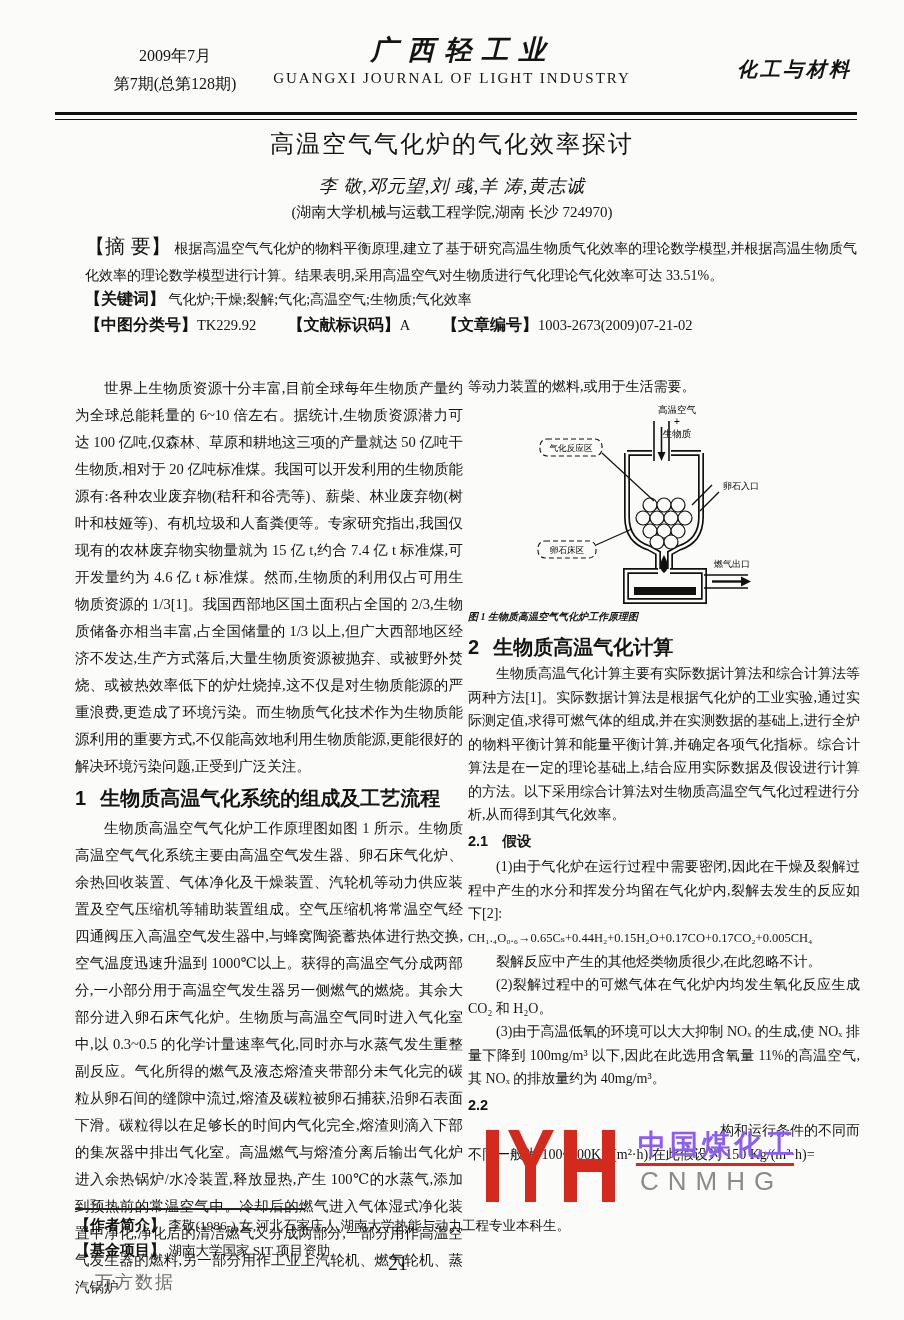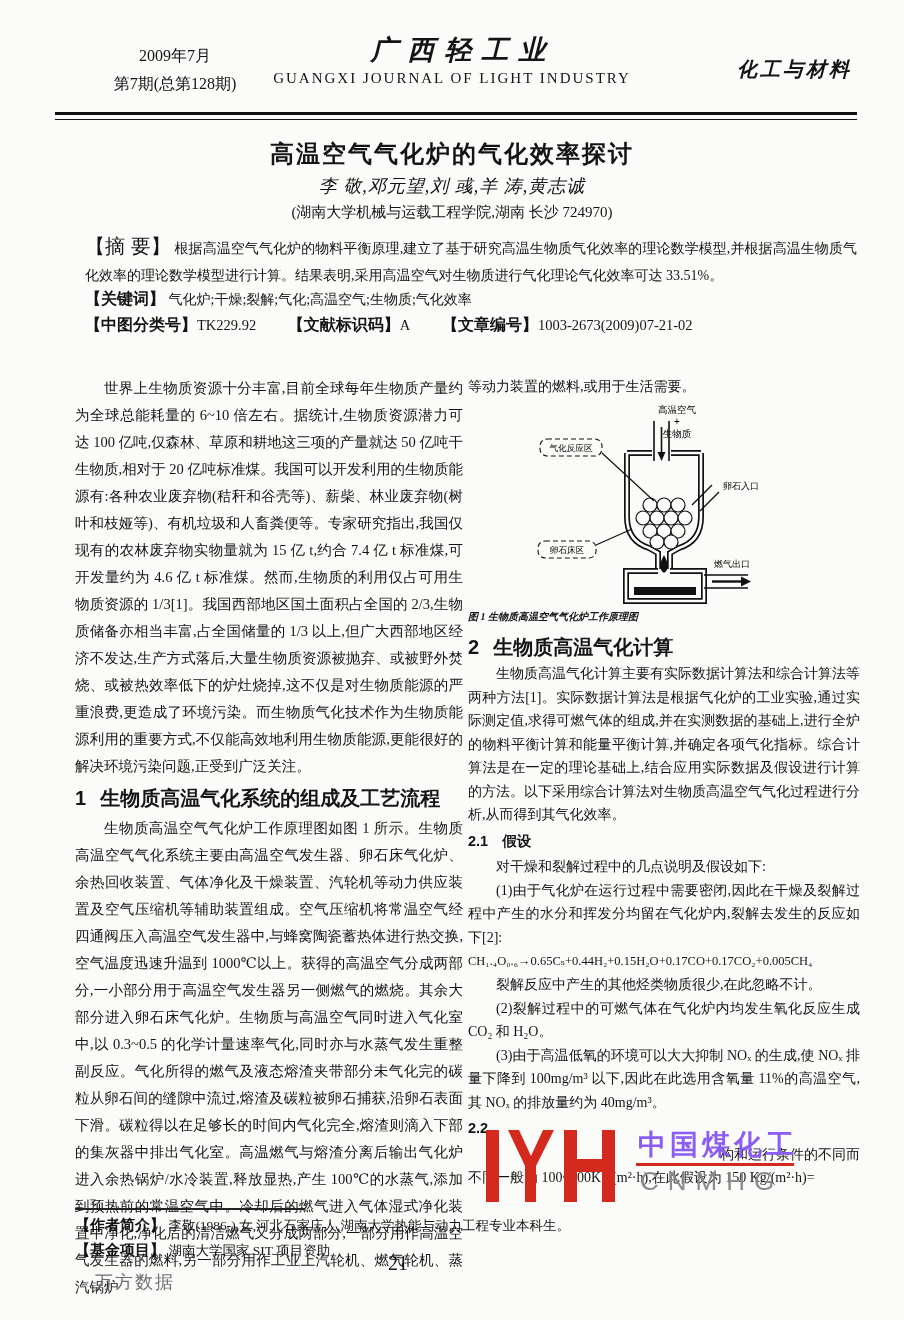--- a/index.html
+++ b/index.html
@@ -8,21 +8,21 @@
   .abs{position:absolute;}
   
   .hdr-left{left:70px;top:42px;width:210px;text-align:center;font-size:16px;line-height:28px;}
   .journal-cn{left:0;top:32px;width:904px;text-align:center;font-size:27px;font-weight:bold;
               letter-spacing:10px;font-style:italic;margin-left:11px;}
   .journal-en{left:0;top:70px;width:904px;text-align:center;font-size:15px;letter-spacing:2px;}
   .column-tag{right:52px;top:56px;font-size:20px;font-weight:bold;font-style:italic;letter-spacing:3px;}
   .rule-a{left:55px;top:112px;width:802px;height:3px;background:#111;}
   .rule-b{left:55px;top:119px;width:802px;height:1px;background:#111;}
   
-  .paper-title{left:0;top:128px;width:904px;text-align:center;font-size:24px;font-weight:bold;letter-spacing:2px;margin-top:10px;}
+  .paper-title{left:0;top:128px;width:904px;text-align:center;font-size:24px;font-weight:normal;letter-spacing:2px;}
   .authors{left:0;top:174px;width:904px;text-align:center;font-size:18px;font-style:italic;letter-spacing:1px;}
   .affil{left:0;top:203px;width:904px;text-align:center;font-size:15px;}
   
   .meta{left:85px;top:233px;width:772px;font-size:14px;line-height:27px;text-align:justify;}
   .meta .lbl{font-weight:normal;font-size:20px;font-family:"Liberation Sans","DejaVu Sans",sans-serif;}
   .kw{left:85px;top:289px;width:772px;font-size:14px;}
   .clc{left:85px;top:315px;width:772px;font-size:14.5px;}
   .clc .lbl,.kw .lbl{font-weight:bold;font-size:16px;font-family:"Liberation Sans","DejaVu Sans",sans-serif;}
   .clc .seg{margin-right:28px;}
   
@@ -157,21 +157,20 @@
         <text x="53" y="152" font-size="8.6" text-anchor="middle">卵石床区</text>
         <line x1="82" y1="144" x2="118" y2="128" stroke="#111" stroke-width="1.2"></line>
       </g>
     </svg>
     <div class="fig-caption">图 1  生物质高温空气气化炉工作原理图</div>
   </div>
 
   <h3 class="sec"><span class="secnum">2</span><span>生物质高温气化计算</span></h3>
   <p>生物质高温气化计算主要有实际数据计算法和综合计算法等两种方法[1]。实际数据计算法是根据气化炉的工业实验,通过实际测定值,求得可燃气体的组成,并在实测数据的基础上,进行全炉的物料平衡计算和能量平衡计算,并确定各项气化指标。综合计算法是在一定的理论基础上,结合应用实际数据及假设进行计算的方法。以下采用综合计算法对生物质高温空气气化过程进行分析,从而得到其气化效率。</p>
   <h4 class="sec"><span class="secnum">2.1</span><span>假设</span></h4>
-  <p>对干燥和裂解过程中的几点说明及假设如下:</p>
   <p>(1)由于气化炉在运行过程中需要密闭,因此在干燥及裂解过程中产生的水分和挥发分均留在气化炉内,裂解去发生的反应如下[2]:</p>
   <p class="formula noindent">CH₁.₄O₀.₆→0.65Cₛ+0.44H₂+0.15H₂O+0.17CO+0.17CO₂+0.005CH₄</p>
   <p>裂解反应中产生的其他烃类物质很少,在此忽略不计。</p>
   <p>(2)裂解过程中的可燃气体在气化炉内均发生氧化反应生成 CO₂ 和 H₂O。</p>
   <p>(3)由于高温低氧的环境可以大大抑制 NOₓ 的生成,使 NOₓ 排量下降到 100mg/m³ 以下,因此在此选用含氧量 11%的高温空气,其 NOₓ 的排放量约为 40mg/m³。</p>
   <h4 class="sec"><span class="secnum">2.2</span></h4>
   <p class="frag-right noindent">构和运行条件的不同而</p>
   <p class="noindent">不同一般为 100~300Kg/(m²·h),在此假设为 150 Kg/(m²·h)=</p>
 </div>
 

